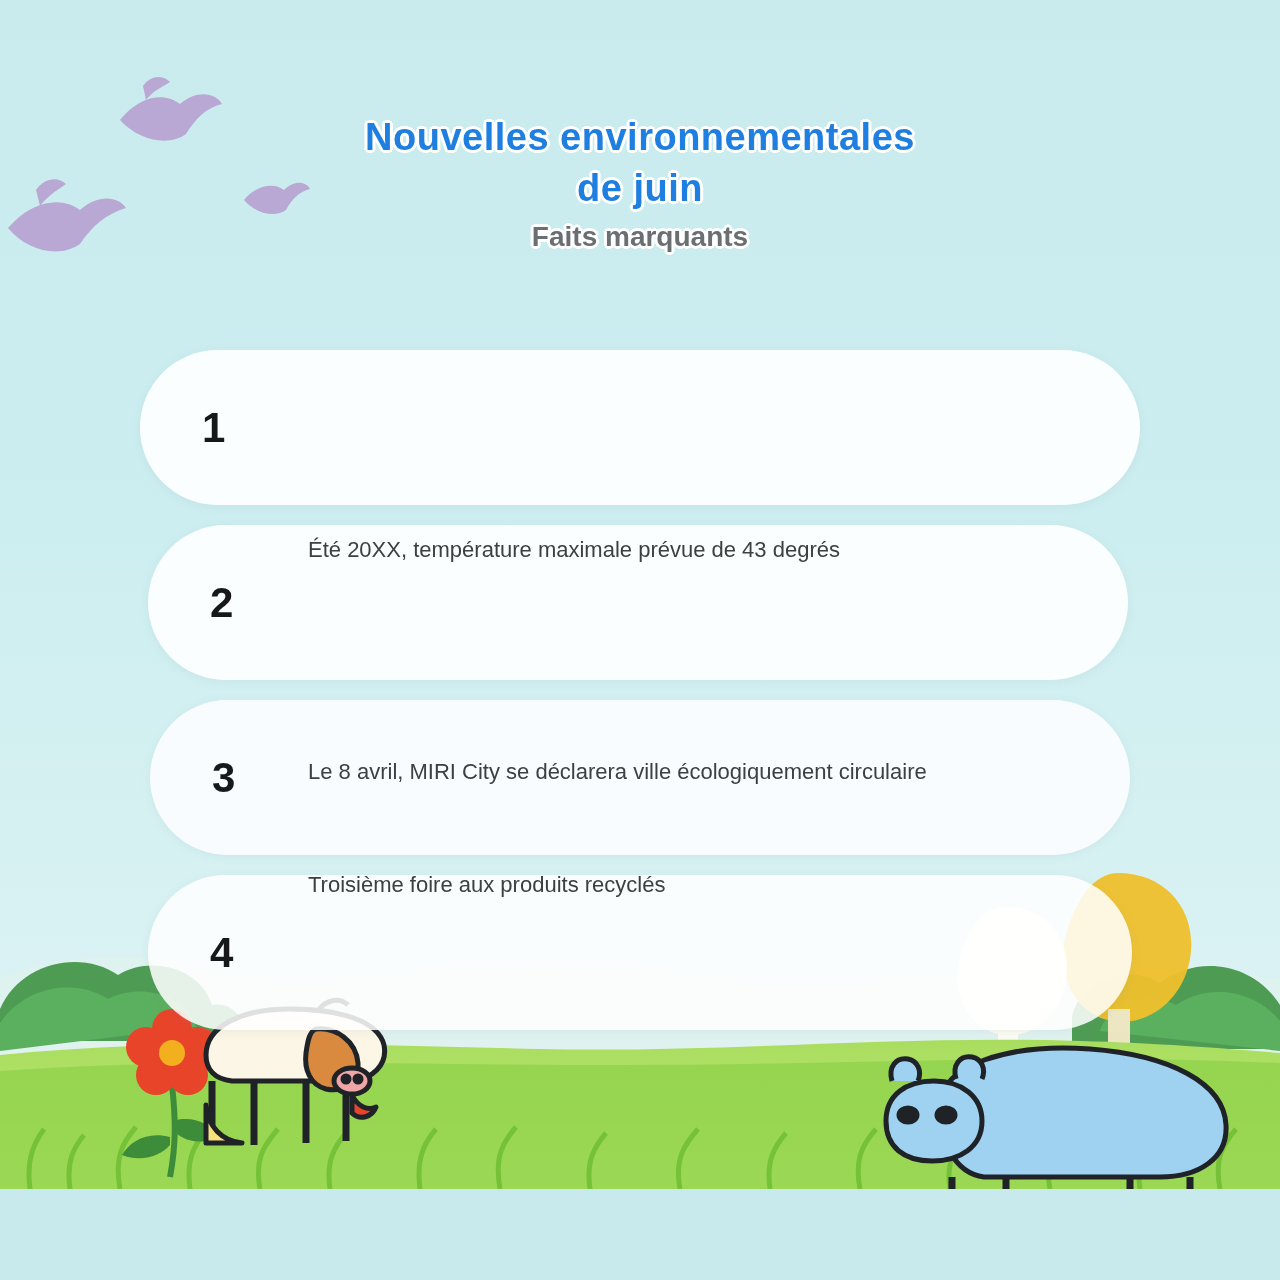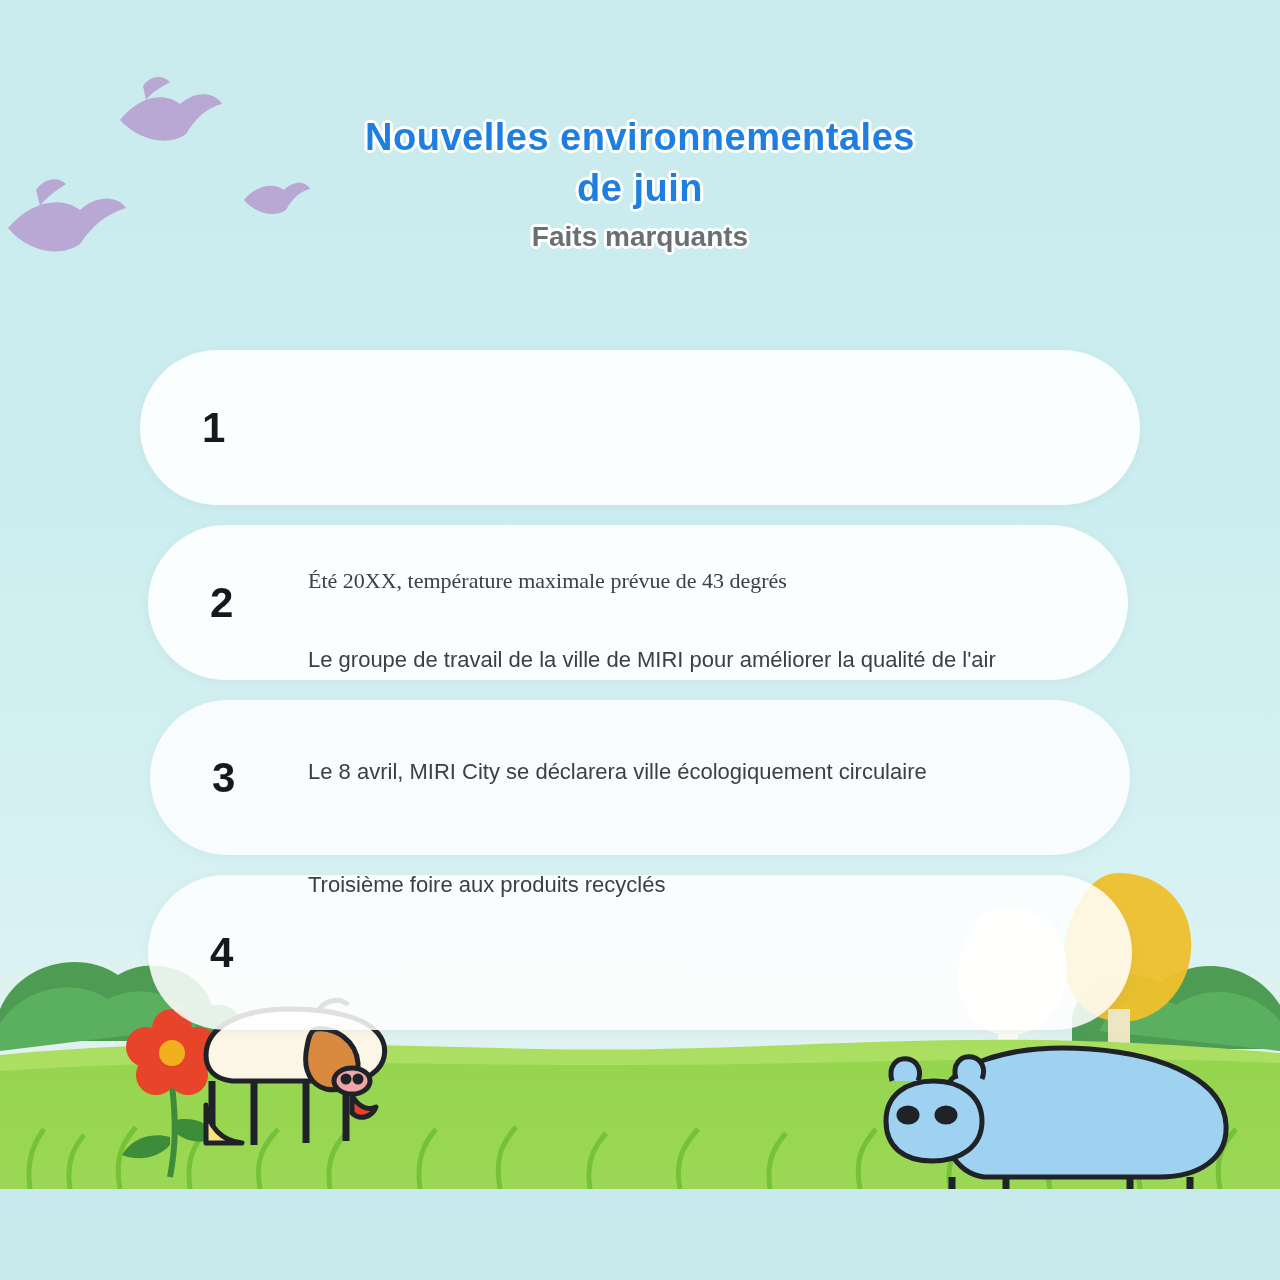--- a/index.html
+++ b/index.html
@@ -95,21 +95,21 @@
   }
   .card-text {
     position: absolute;
     left: 308px;
     width: 820px;
     font-size: 22px;
     color: #3c4043;
     line-height: 1.35;
     z-index: 6;
   }
-  .t1 { top: 566px; font-family: Liberation Serif, serif; }
+  .t1 { top: 535px; }
   .t2 { top: 645px; }
   .t3 { top: 757px; }
   .t4 { top: 870px; }
 
   .card-text-layer { position: absolute; top: 0; left: 0; width: 1280px; height: 1280px; pointer-events: none; }
   .card-text-layer > div { pointer-events: auto; }
 </style>
 </head>
 <body>
 
@@ -237,18 +237,17 @@
     </div>
     <div class="card-row">
       <div class="card card-4">
         <span class="card-num">4</span>
       </div>
     </div>
   </div>
 
   <div class="card-text-layer">
     <div class="card-text t1">Été 20XX, température maximale prévue de 43 degrés</div>
-    <div class="card-text t2">Le groupe de travail de la ville de MIRI pour améliorer la qualité de l'air</div>
     <div class="card-text t3">Le 8 avril, MIRI City se déclarera ville écologiquement circulaire</div>
     <div class="card-text t4">Troisième foire aux produits recyclés</div>
   </div>
 
 </div>
 
 </body></html>

